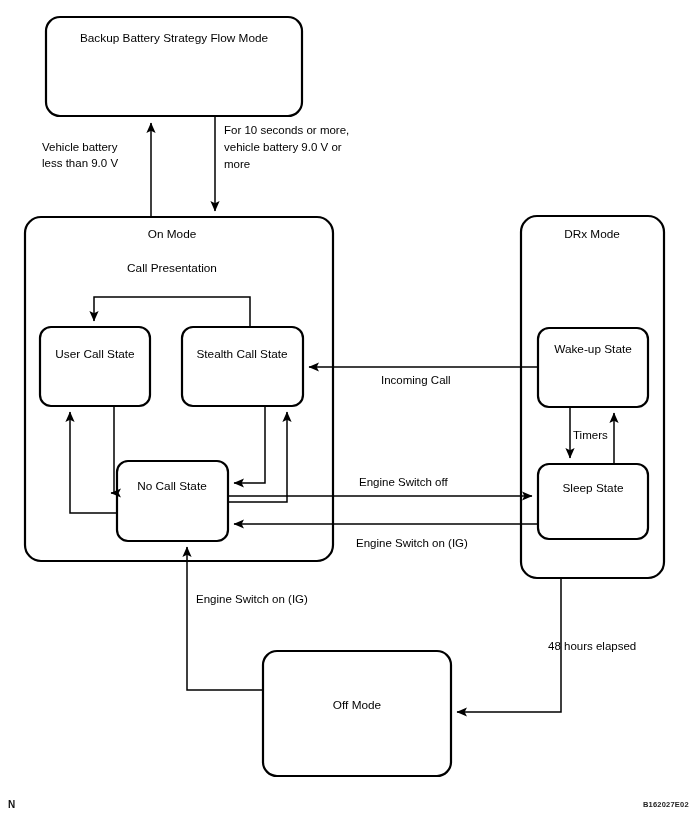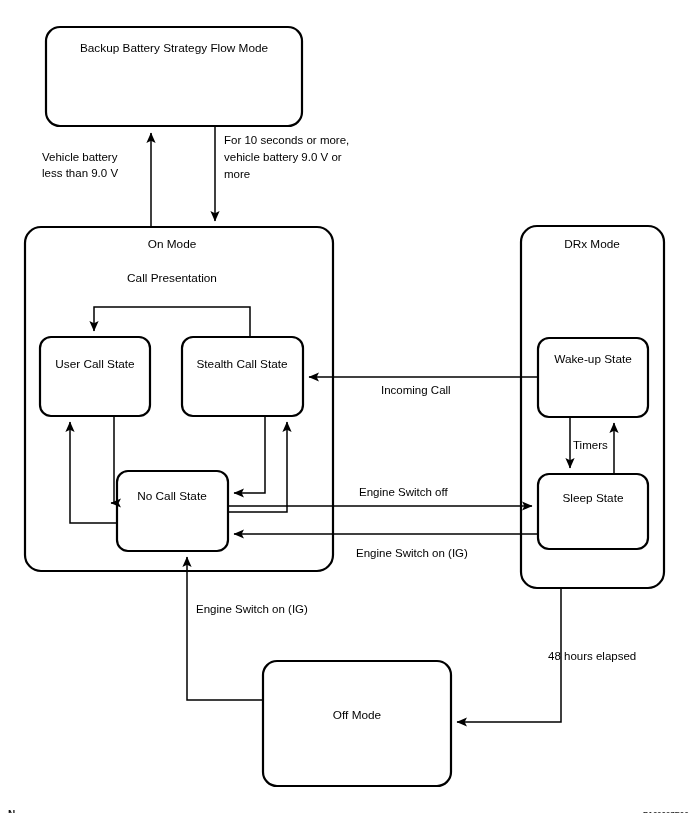--- a/index.html
+++ b/index.html
@@ -10,21 +10,21 @@
   body {
     width: 691px;
     height: 813px;
     position: relative;
     font-family: "Liberation Sans", sans-serif;
     overflow: hidden;
   }
   #diagram-root {
     position: absolute;
     left: 0;
-    top: 16px;
+    top: 6px;
     width: 691px;
     height: 576px;
   }
   svg {
     display: block;
   }
   .box-outer {
     fill: #ffffff;
     stroke: #000000;
     stroke-width: 2.2;

